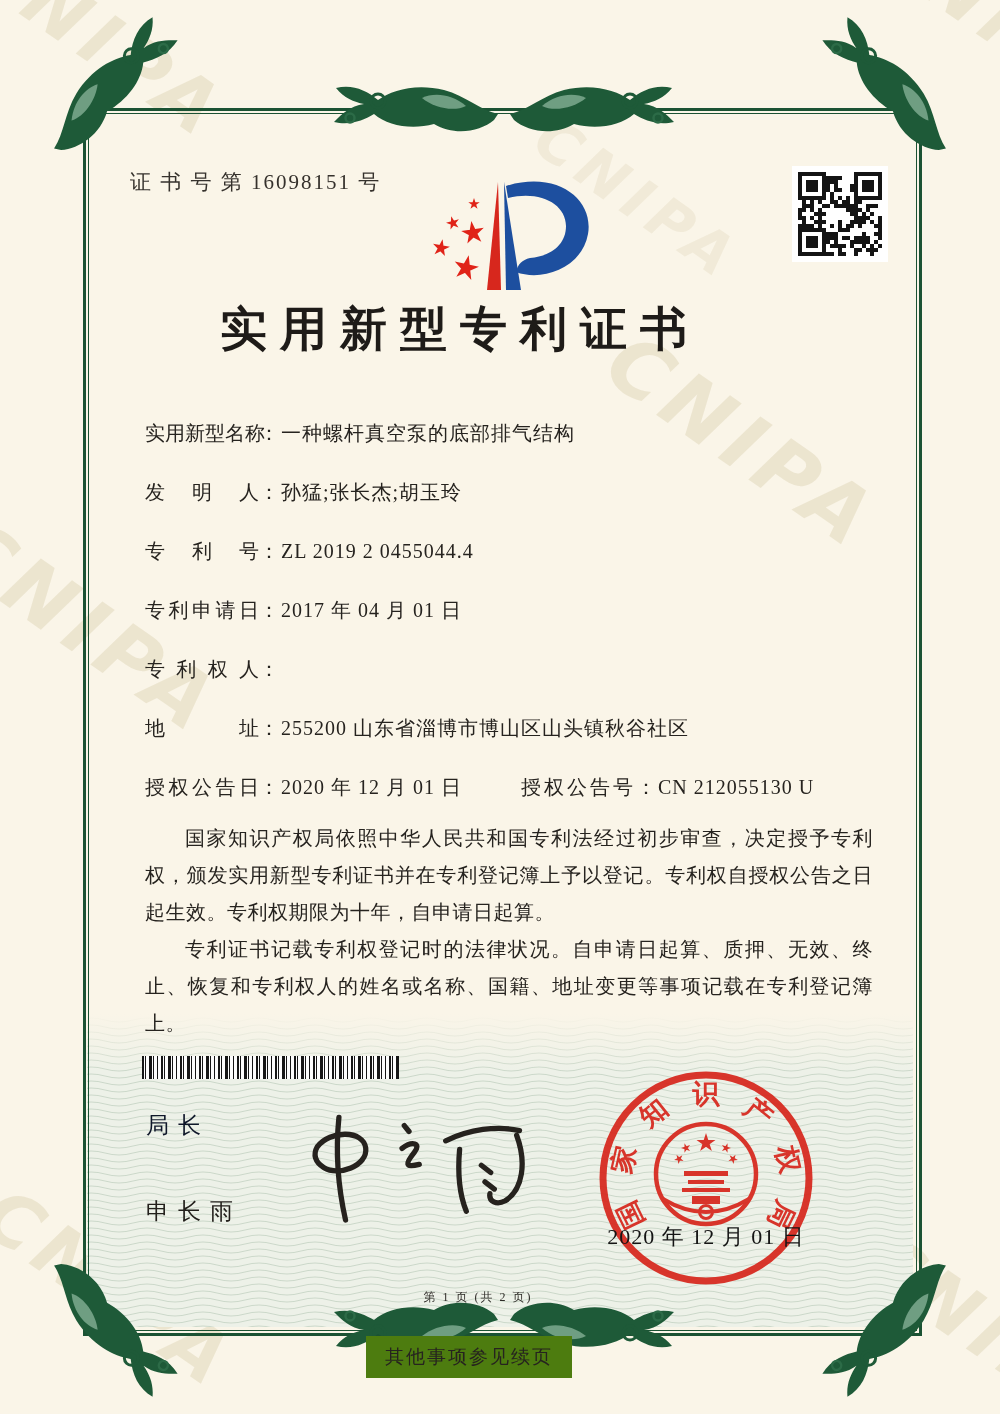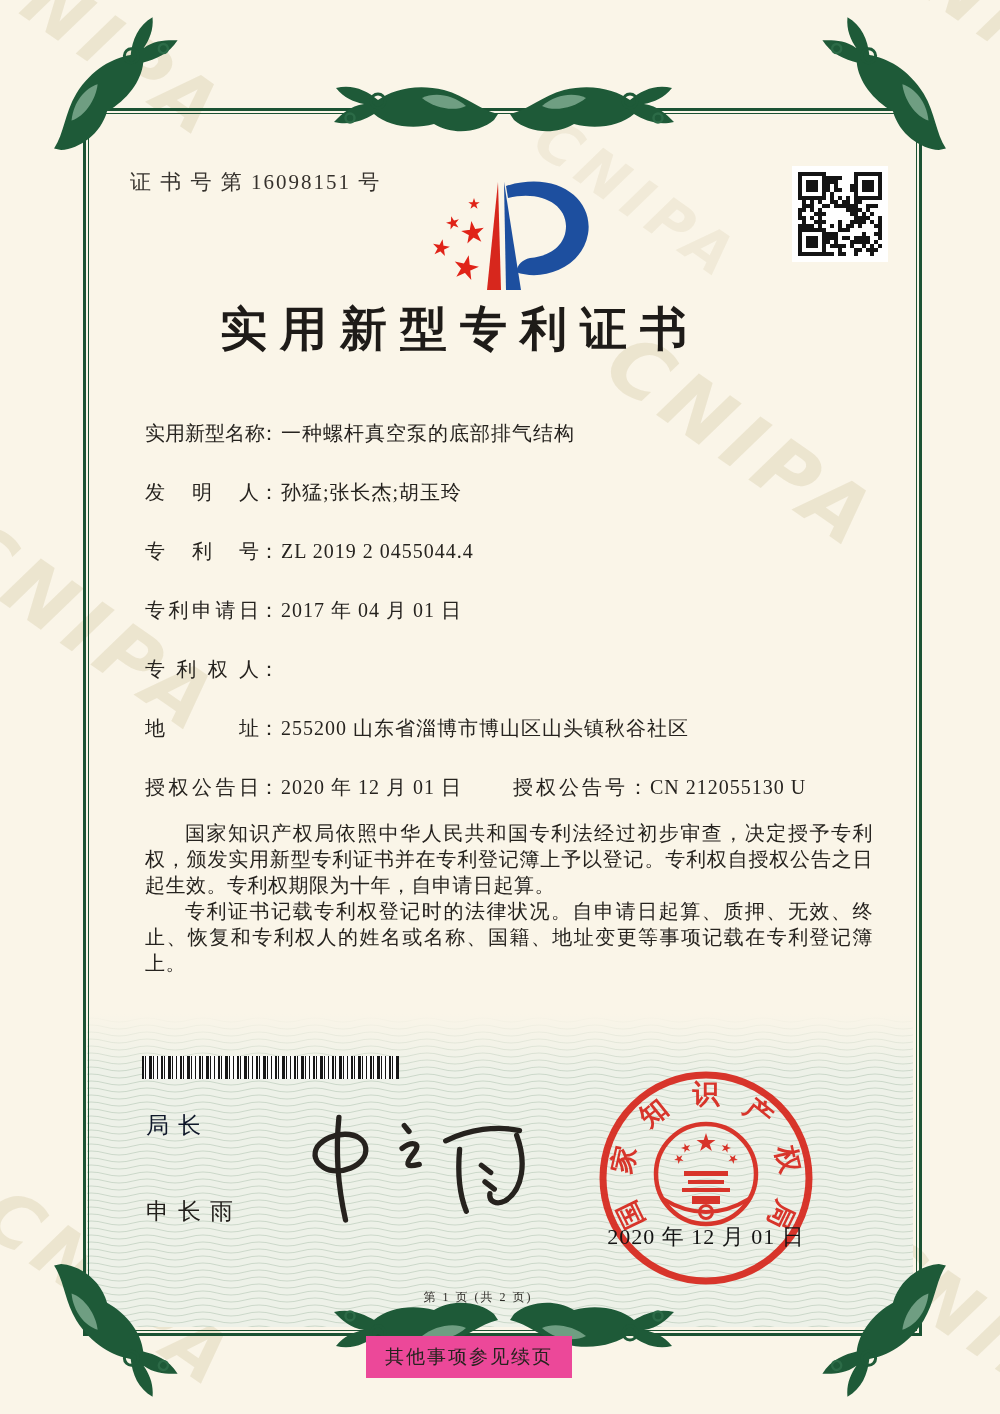--- a/index.html
+++ b/index.html
@@ -28,45 +28,45 @@
   .qr i.d{background:#141414;}
   .logo{position:absolute;left:400px;top:160px;width:220px;height:150px;}
   .title{position:absolute;left:0;top:298px;width:920px;text-align:center;font-size:47px;font-weight:bold;
          letter-spacing:13px;color:#1e1b18;}
   
   .fields{position:absolute;left:145px;top:420px;width:730px;font-size:20px;color:#26231f;}
   .frow{position:relative;display:flex;align-items:baseline;height:59px;}
   .flabel{display:inline-flex;justify-content:space-between;width:114px;flex:none;}
   .fcolon{flex:none;width:22px;}
   .fvalue{letter-spacing:1px;white-space:nowrap;}
-  .grant{position:absolute;left:368px;top:0;display:flex;align-items:baseline;justify-content:space-between;}
+  .grant{position:absolute;left:376px;top:0;display:flex;align-items:baseline;justify-content:space-between;}
   .grant .glabel{letter-spacing:3px;}
   
-  .paras{position:absolute;left:145px;top:820px;width:728px;font-size:20px;line-height:26px;
+  .paras{position:absolute;left:145px;top:820px;width:728px;font-size:20px;line-height:37px;
          color:#26231f;letter-spacing:.5px;text-align:justify;}
   .paras p{margin:0;text-indent:2em;}
   
   .waves{position:absolute;left:87px;top:1014px;width:826px;height:313px;background:#edf1e8;}
   .waves svg{position:absolute;inset:0;}
   .waves svg path{stroke:#c6d4c4;stroke-width:1;fill:none;opacity:.85;}
   .waves::after{content:"";position:absolute;inset:0;background:linear-gradient(#faf5e8,rgba(250,245,232,0) 58px);}
   .barcode{position:absolute;left:142px;top:1056px;width:257px;height:23px;
      background:repeating-linear-gradient(90deg,#161616 0 2px,#fdfdfd 2px 3px,#161616 3px 4px,#fdfdfd 4px 7px,
      #161616 7px 10px,#fdfdfd 10px 11px,#161616 11px 12px,#fdfdfd 12px 15px,#161616 15px 16px,#fdfdfd 16px 19px);}
   .sig-title{position:absolute;left:146px;top:1110px;font-size:23px;letter-spacing:9px;color:#0f172a;}
   .sig-name{position:absolute;left:146px;top:1196px;font-size:23px;letter-spacing:9px;color:#23201c;font-family:Liberation Serif, serif;}
   .signature{position:absolute;left:292px;top:1104px;width:250px;height:121px;transform:rotate(-2deg);}
   .signature path{stroke:#26221e;stroke-width:7;fill:none;stroke-linecap:round;stroke-linejoin:round;}
   
   .seal{position:absolute;left:591px;top:1063px;width:230px;height:230px;opacity:.93;}
   .seal .ring-text text{fill:#d7271d;font-size:27px;font-weight:bold;font-family:"Liberation Serif",serif;text-anchor:middle;}
   .seal-date{position:absolute;left:591px;top:1222px;width:230px;text-align:center;font-size:22px;
              color:#141414;letter-spacing:1px;}
   .pageno{position:absolute;left:378px;top:1289px;width:200px;text-align:center;font-size:12px;color:#2d2a26;letter-spacing:2px;}
-  .note-box{position:absolute;left:366px;top:1336px;width:206px;height:42px;background:#ec4899;
+  .note-box{position:absolute;left:366px;top:1336px;width:206px;height:42px;background:#4d7c0f;
             display:flex;align-items:center;justify-content:center;font-size:19px;letter-spacing:2px;color:#26231f;}
 </style>
 </head>
 <body>
 
 <div class="page">
 
   <svg width="0" height="0" style="position:absolute">
     <defs>
       <path id="star" d="M0 -1 L0.588 0.809 L-0.951 -0.309 L0.951 -0.309 L-0.588 0.809 Z"></path>

